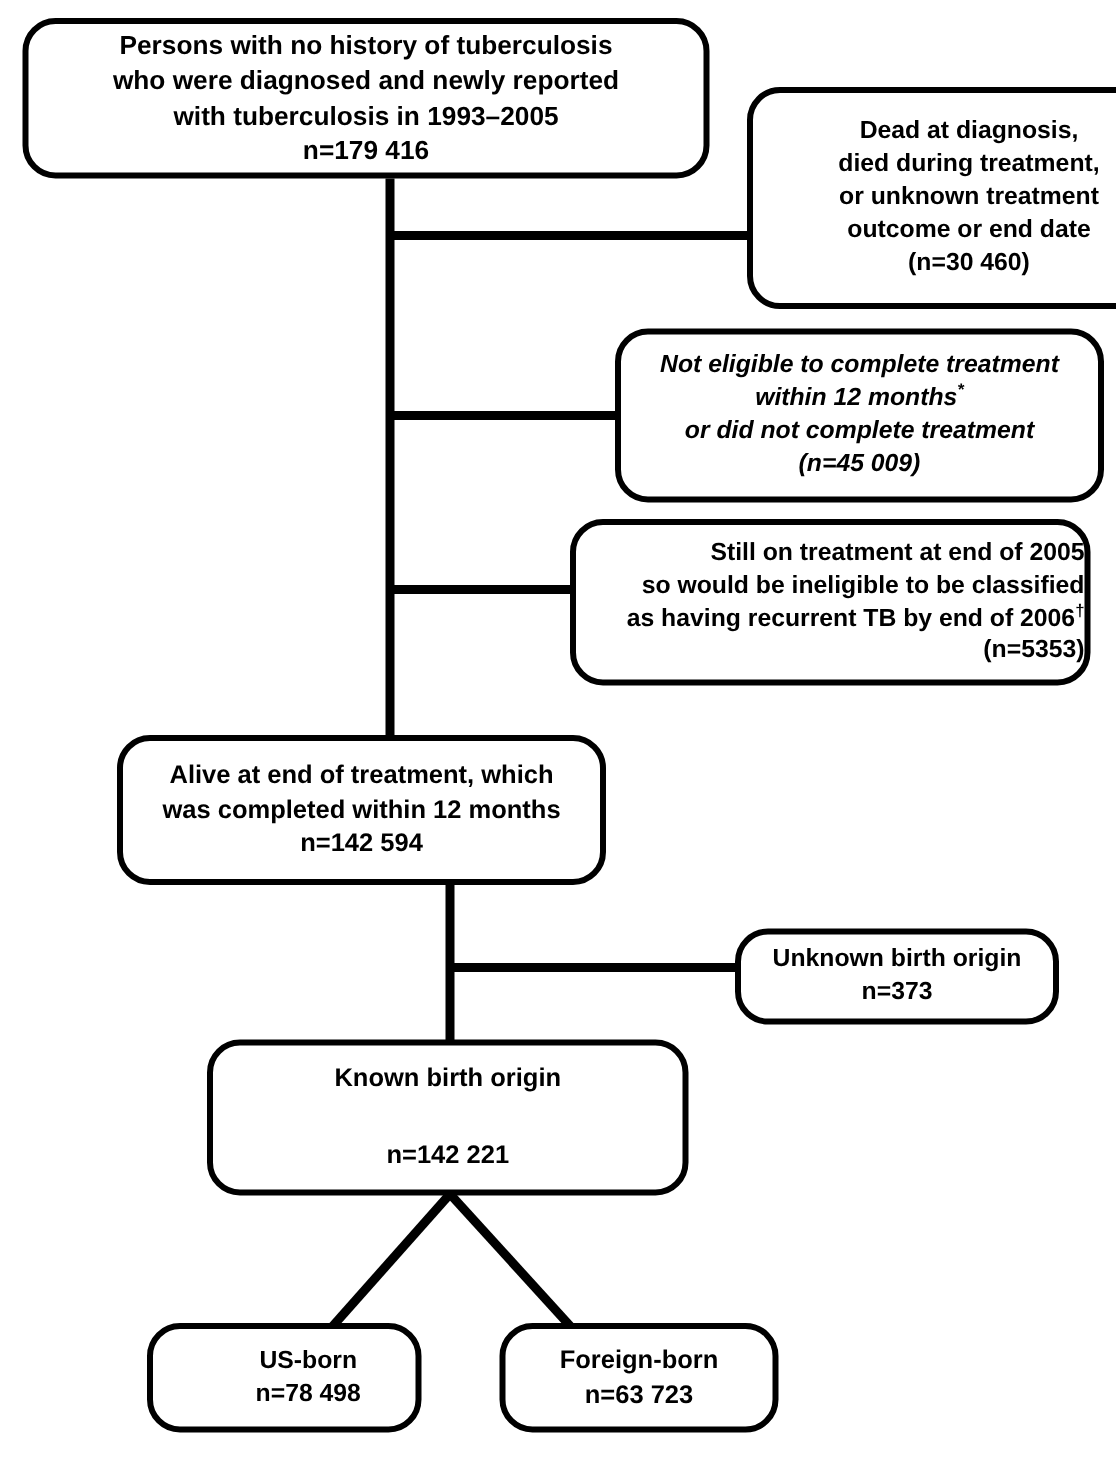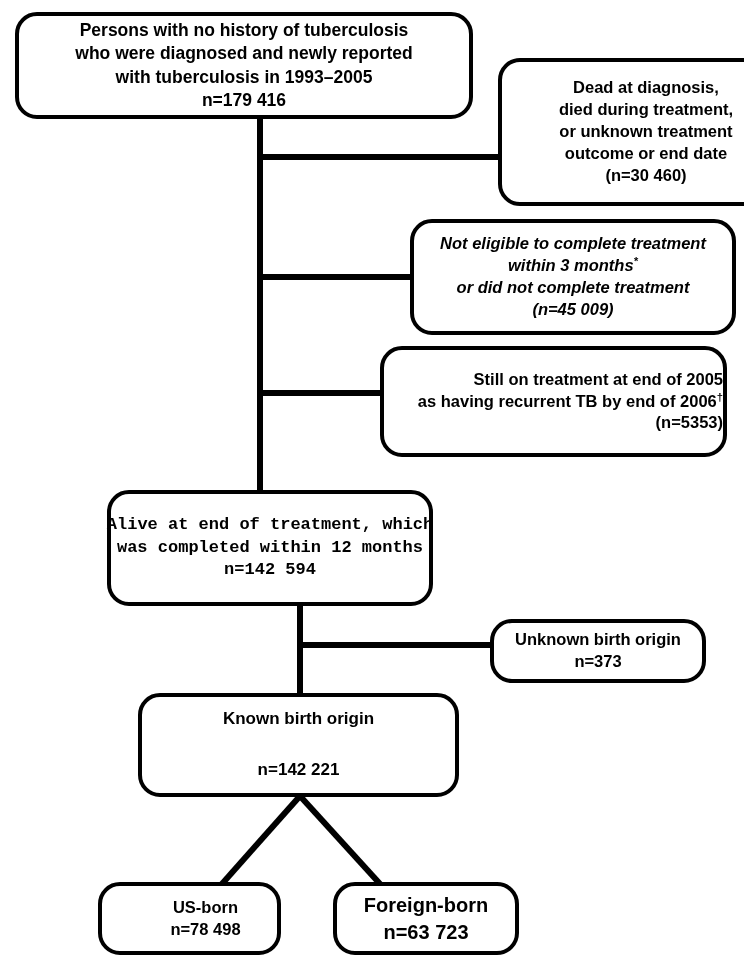--- a/index.html
+++ b/index.html
@@ -51,25 +51,25 @@
     font-size: 0.68em;
     vertical-align: super;
     line-height: 0;
   }
 
   
   #node-cohort      { left: 15px;  top: 12px;  width: 458px; height: 107px; font-size: 17.5px; }
   #node-dead        { left: 498px; top: 58px;  width: 272px; height: 148px; font-size: 16.5px; padding-left: 24px; }
   #node-noteligible { left: 410px; top: 219px; width: 326px; height: 116px; font-size: 16.5px; font-style: italic; }
   #node-stillon     { left: 380px; top: 346px; width: 347px; height: 111px; font-size: 16.5px; align-items: flex-end; }
-  #node-alive       { left: 107px;  top: 490px; width: 326px; height: 116px; font-size: 17px; font-family: Liberation Mono, monospace; }
+  #node-alive       { left: 78px;  top: 490px; width: 326px; height: 100px; font-size: 17px; }
   #node-unknown     { left: 490px; top: 619px; width: 216px; height: 64px;  font-size: 16.5px; }
   #node-known       { left: 138px; top: 693px; width: 321px; height: 104px; font-size: 17px; gap: 28px; }
   #node-usborn      { left: 98px;  top: 882px; width: 183px; height: 73px;  font-size: 16.5px; padding-left: 32px; }
-  #node-foreign     { left: 333px; top: 882px; width: 186px; height: 73px;  font-size: 20px; }
+  #node-foreign     { left: 333px; top: 882px; width: 186px; height: 73px;  font-size: 17px; }
 </style>
 </head>
 <body>
 
 <div id="figure">
 
   <svg id="connectors" viewBox="0 0 744 975" width="744" height="975" xmlns="http://www.w3.org/2000/svg">
     <g stroke="#000000" stroke-width="6" fill="none" stroke-linecap="butt">
 
       <line x1="260" y1="119" x2="260" y2="493"></line>
@@ -99,27 +99,28 @@
   <div class="node" id="node-dead">
     <span class="line">Dead at diagnosis,</span>
     <span class="line">died during treatment,</span>
     <span class="line">or unknown treatment</span>
     <span class="line">outcome or end date</span>
     <span class="line">(n=30 460)</span>
   </div>
 
   <div class="node" id="node-noteligible">
     <span class="line">Not eligible to complete treatment</span>
-    <span class="line"><span>within 3 months</span><sup>*</sup></span>
+    <span class="line"><span>within 12 months</span><sup>*</sup></span>
     <span class="line">or did not complete treatment</span>
     <span class="line">(n=45 009)</span>
   </div>
 
   <div class="node" id="node-stillon">
     <span class="line">Still on treatment at end of 2005</span>
+    <span class="line">so would be ineligible to be classified</span>
     <span class="line"><span>as having recurrent TB by end of 2006</span><sup>†</sup></span>
     <span class="line">(n=5353)</span>
   </div>
 
   <div class="node" id="node-alive">
     <span class="line">Alive at end of treatment, which</span>
     <span class="line">was completed within 12 months</span>
     <span class="line">n=142 594</span>
   </div>
 

